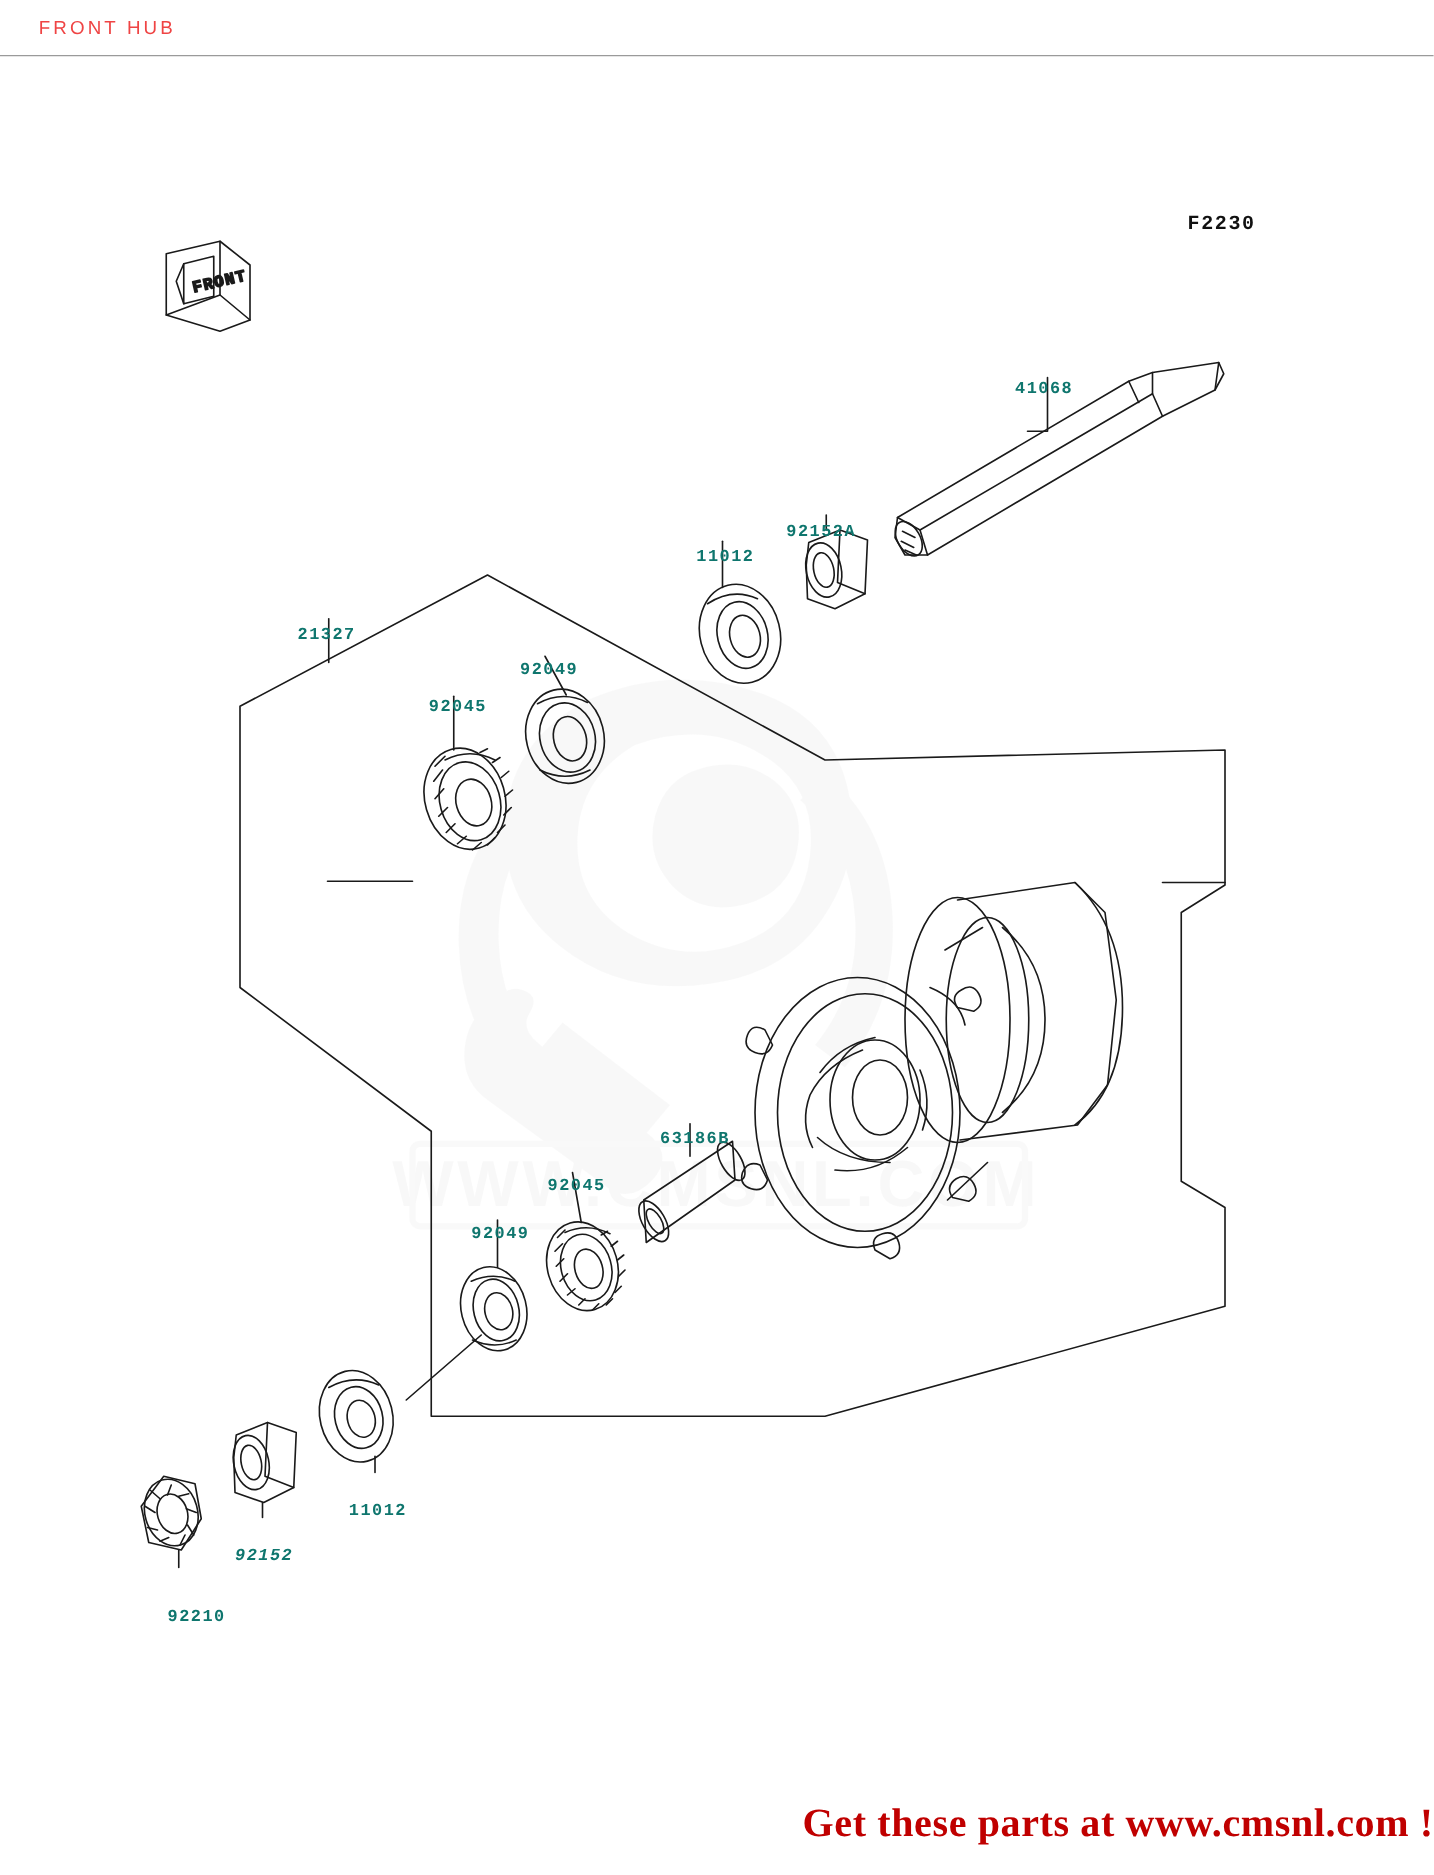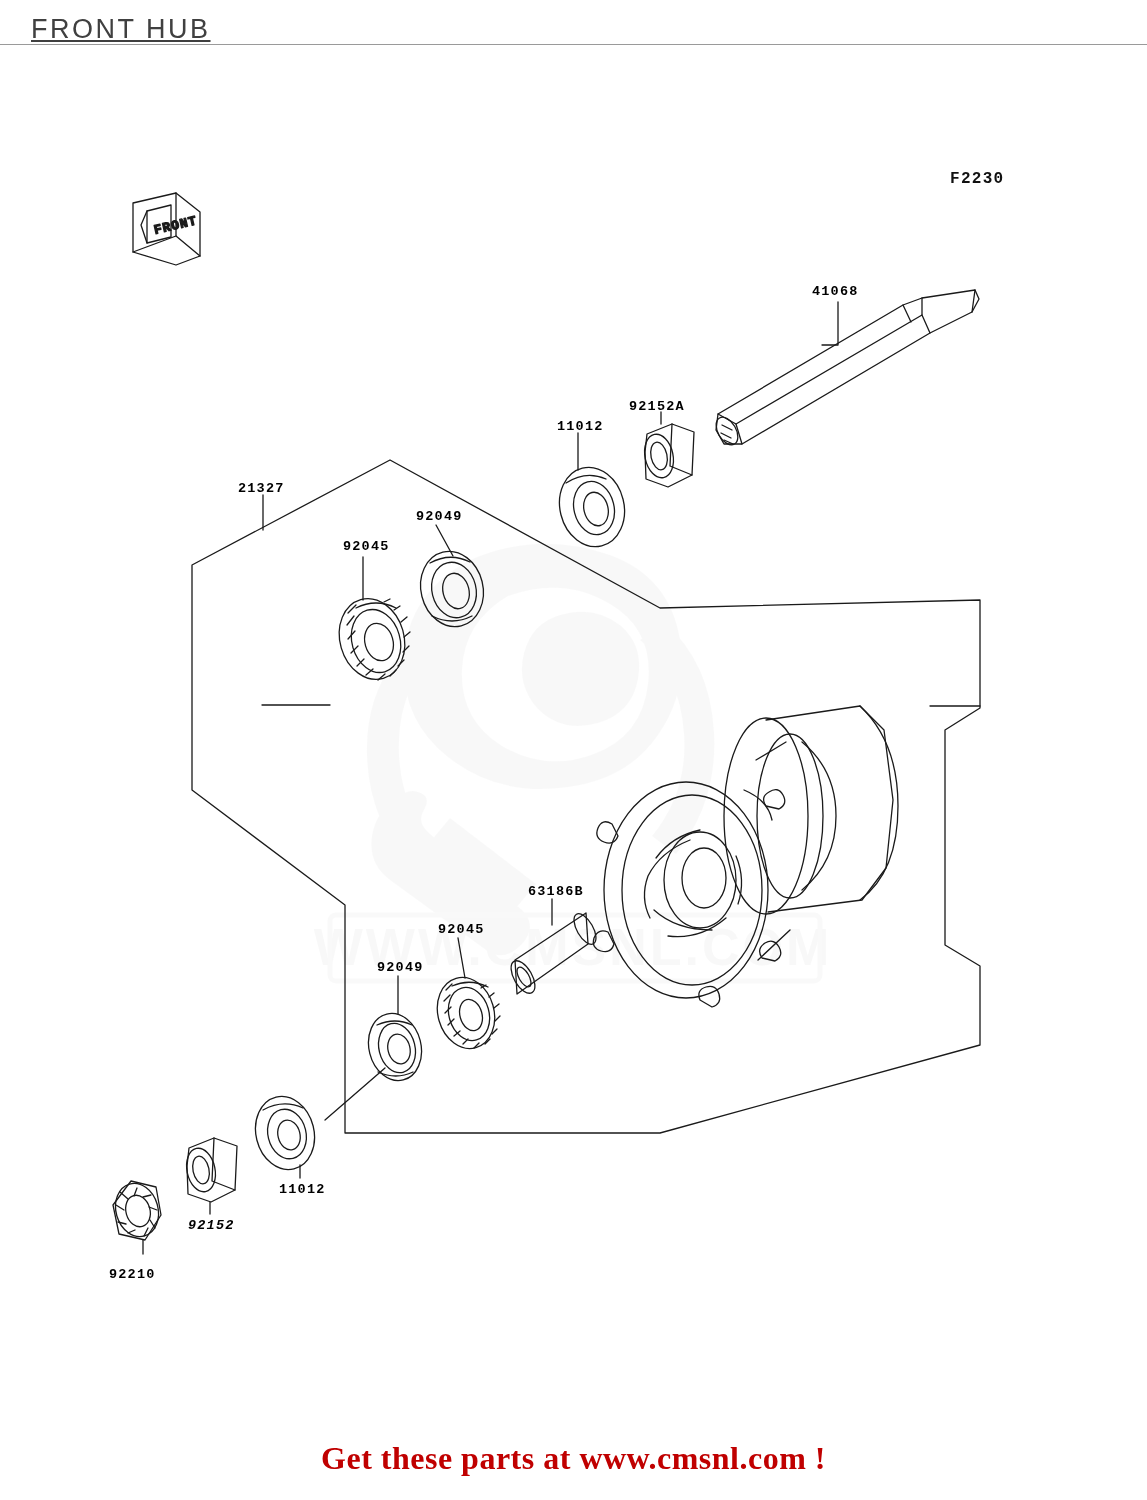--- a/index.html
+++ b/index.html
@@ -18,26 +18,25 @@
     position: absolute;
     left: 0; top: 0;
     width: 1147px;
     height: 1500px;
   }
   
   #header-title {
     position: absolute;
     left: 31px;
     top: 14px;
-    font-size: 27px;
+    font-size: 15px;
     letter-spacing: 2.5px;
-    color: #404040;
+    color: #ef4444;
     font-family: "Liberation Sans", sans-serif;
     white-space: nowrap;
-    text-decoration: underline;
   }
   #header-rule {
     position: absolute;
     left: 0;
     top: 44px;
     width: 1147px;
     height: 1px;
     background: #9a9a9a;
   }
   
@@ -50,36 +49,37 @@
     font-family: "Liberation Mono", monospace;
     color: #111;
     font-weight: bold;
   }
   
   #footer-text {
     position: absolute;
     left: 0;
     top: 1440px;
     width: 1147px;
-    text-align: center;
+    text-align: right;
     font-size: 32px;
     font-family: "Liberation Serif", serif;
     font-weight: bold;
     color: #c00000;
     letter-spacing: 0.5px;
   }
   
   .plabel {
     position: absolute;
     font-family: "Liberation Mono", monospace;
     font-size: 13.5px;
     font-weight: bold;
     letter-spacing: 1.2px;
-    color: #000000;
+    color: #0f766e;
     white-space: nowrap;
+    margin-top: 20px;
   }
   
   svg.layer {
     position: absolute;
     left: 0; top: 0;
     width: 1147px;
     height: 1500px;
     pointer-events: none;
   }
   .wm { opacity: 0.09; }
@@ -271,17 +271,17 @@
   <div class="plabel" style="left:629px;  top:399px;">92152A</div>
   <div class="plabel" style="left:557px;  top:419px;">11012</div>
   <div class="plabel" style="left:238px;  top:481px;">21327</div>
   <div class="plabel" style="left:416px;  top:509px;">92049</div>
   <div class="plabel" style="left:343px;  top:539px;">92045</div>
   <div class="plabel" style="left:528px;  top:884px;">63186B</div>
   <div class="plabel" style="left:438px;  top:922px;">92045</div>
   <div class="plabel" style="left:377px;  top:960px;">92049</div>
   <div class="plabel" style="left:279px;  top:1182px;">11012</div>
   <div class="plabel" style="left:188px;  top:1218px;font-style:italic;">92152</div>
-  <div class="plabel" style="left:109px;  top:1267px;text-align:center;">92210</div>
+  <div class="plabel" style="left:134px;  top:1267px;text-align:center;">92210</div>
 
   <div id="footer-text">Get these parts at www.cmsnl.com !</div>
 
 </div>
 
 </body></html>

